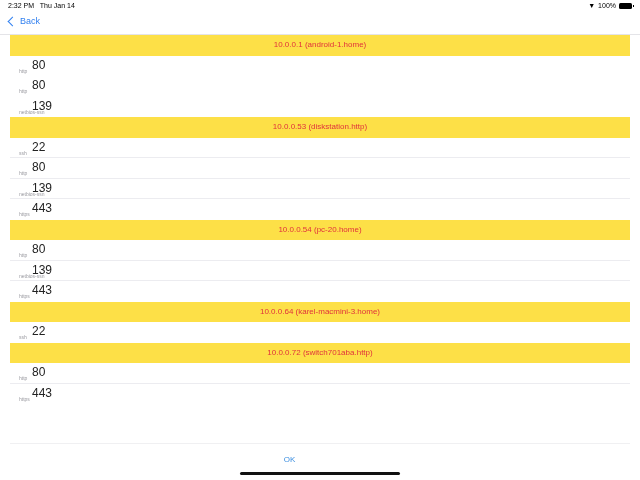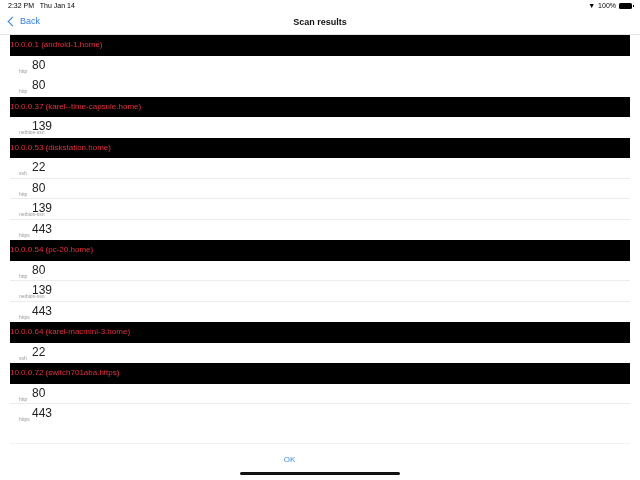--- a/index.html
+++ b/index.html
@@ -11,21 +11,21 @@
   .status-time { position: absolute; left: 8px; top: 2px; }
   .status-right { position: absolute; right: 8px; top: 2px; display: flex; align-items: center; gap: 3px; }
   .battery { width: 13px; height: 6px; background: #000; border-radius: 1.5px; position: relative; }
   .battery::after { content: ""; position: absolute; right: -2px; top: 2px; width: 1px; height: 2px; background: #000; }
   .wifi { font-size: 7px; }
   .nav-bar { position: absolute; top: 12px; left: 0; width: 640px; height: 22px; border-bottom: 1px solid #e4e4e8; }
   .back-btn { position: absolute; left: 6px; top: 4px; color: #2f7ff0; font-size: 9px; display: flex; align-items: center; gap: 4px; cursor: pointer; }
   .back-chevron { width: 6px; height: 6px; border-left: 1.6px solid #2f7ff0; border-bottom: 1.6px solid #2f7ff0; transform: rotate(45deg); margin-left: 3px; }
   .nav-title { position: absolute; left: 0; right: 0; top: 5px; text-align: center; font-size: 9px; font-weight: bold; color: #111; }
   .list { position: absolute; top: 35px; left: 10px; width: 620px; height: 408px; overflow: hidden; }
-  .section-header { height: 20.5px; background: #000000; color: #e0323c; font-size: 8px; text-align: left; line-height: 20.5px; }
+  .section-header { height: 20.5px; background: #fde047; color: #e0323c; font-size: 8px; text-align: center; line-height: 20.5px; }
   .row { height: 20.5px; position: relative; background: #fff; border-bottom: 0.8px solid #ececf0; box-sizing: border-box; cursor: pointer; }
   .row.last { border-bottom: none; }
   .port { position: absolute; left: 9px; top: 2px; font-size: 12px; color: #222; margin-left: 13px; }
   .service { position: absolute; left: 9px; top: 12px; font-size: 5px; color: #9a9aa0; }
   .bottom-sep { position: absolute; top: 443px; left: 10px; width: 620px; height: 1px; background: #f0f0f2; }
   .ok-btn { position: absolute; top: 455px; left: 0; width: 579px; text-align: center; font-size: 8px; color: #3d8fe0; cursor: pointer; }
   .home-indicator { position: absolute; top: 472px; left: 240px; width: 160px; height: 3px; background: #111; border-radius: 2px; }
 </style>
 </head>
 <body>
@@ -40,39 +40,37 @@
     <span>100%</span>
     <span class="battery"></span>
   </span>
 </div>
 
 <div class="nav-bar">
   <div class="back-btn">
     <span class="back-chevron"></span>
     <span>Back</span>
   </div>
-  <div class="nav-title">Scan results</div>
 </div>
 
 <div class="list" id="results-list">
     <div class="section-header">10.0.0.1 (android-1.home)</div>
     <div class="row last">
       <span class="port">80</span>
       <span class="service">http</span>
     </div>
     <div class="row last">
       <span class="port">80</span>
       <span class="service">http</span>
     </div>
-    <div class="section-header">10.0.0.37 (karel--time-capsule.home)</div>
     <div class="row last">
       <span class="port">139</span>
       <span class="service">netbios-ssn</span>
     </div>
-    <div class="section-header">10.0.0.53 (diskstation.home)</div>
+    <div class="section-header">10.0.0.53 (diskstation.http)</div>
     <div class="row">
       <span class="port">22</span>
       <span class="service">ssh</span>
     </div>
     <div class="row">
       <span class="port">80</span>
       <span class="service">http</span>
     </div>
     <div class="row">
       <span class="port">139</span>
@@ -93,21 +91,21 @@
     </div>
     <div class="row last">
       <span class="port">443</span>
       <span class="service">https</span>
     </div>
     <div class="section-header">10.0.0.64 (karel-macmini-3.home)</div>
     <div class="row last">
       <span class="port">22</span>
       <span class="service">ssh</span>
     </div>
-    <div class="section-header">10.0.0.72 (switch701aba.https)</div>
+    <div class="section-header">10.0.0.72 (switch701aba.http)</div>
     <div class="row">
       <span class="port">80</span>
       <span class="service">http</span>
     </div>
     <div class="row last">
       <span class="port">443</span>
       <span class="service">https</span>
     </div>
   </div>
 

